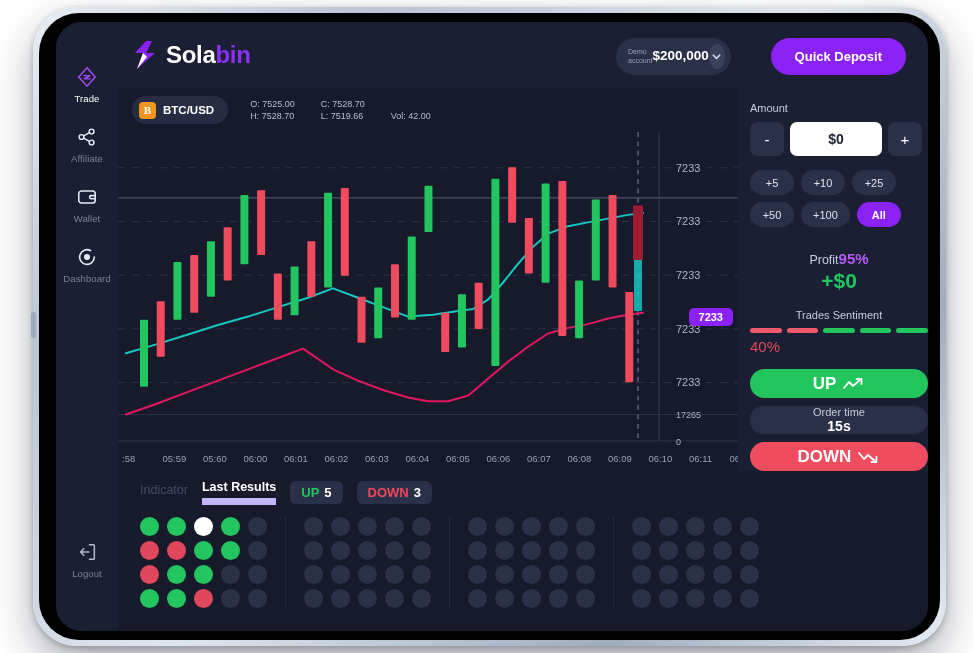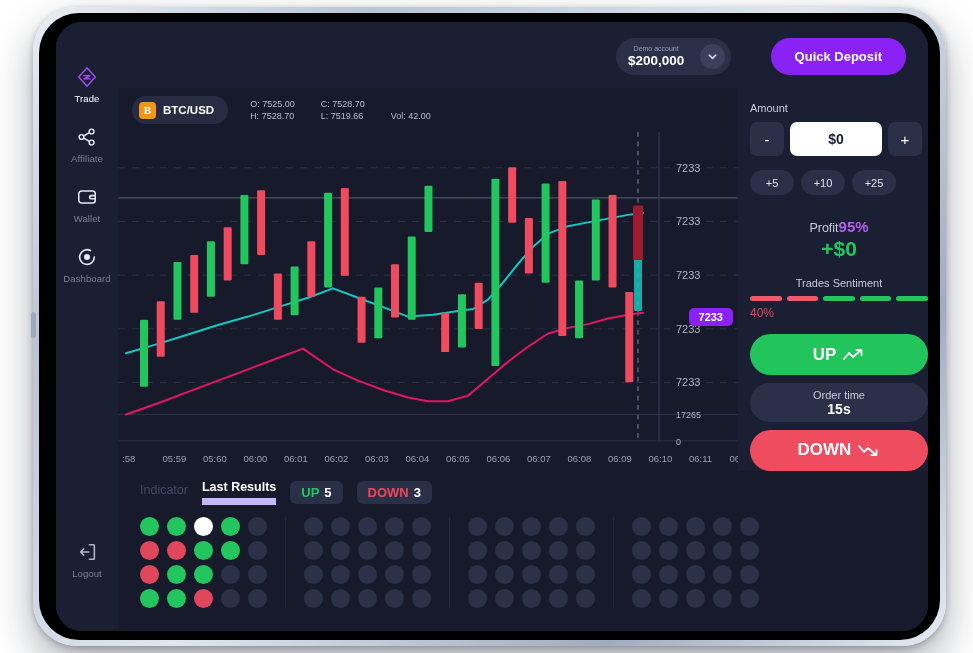--- a/index.html
+++ b/index.html
@@ -56,21 +56,21 @@
   #brand{ display:flex; align-items:center; gap:8px; }
   #brand-name{ font-size:24px; font-weight:bold; letter-spacing:-.3px; }
   #brand-name .w{ color:#ffffff; }
   #brand-name .p{ color:#8b2ff0; }
 
   #account-chip{
     position:absolute; right:197px; top:16px; height:37px; width:115px;
     background:#2a3047; border-radius:19px; display:flex; align-items:center;
     padding:0 6px 0 12px; cursor:pointer;
   }
-  #account-chip .col{ display:flex; flex-direction:column; line-height:1.15;align-items:center; }
+  #account-chip .col{ display:flex; flex-direction:row; line-height:1.15; }
   #account-label{ font-size:7px; color:#9aa0b8; }
   #account-balance{ font-size:13.5px; font-weight:bold; color:#ffffff; }
   #account-caret{
     margin-left:auto; width:25px; height:25px; border-radius:50%;
     background:#3b4159; display:flex; align-items:center; justify-content:center;
   }
   #quick-deposit{
     position:absolute; right:22px; top:16px; height:37px; padding:0 24px;
     background:#8b22f5; border:none; border-radius:19px; color:#fff;
     font-size:13px; font-weight:bold; cursor:pointer;
@@ -153,21 +153,21 @@
   }
   .chip.accent{ background:#8b22f5; color:#fff; font-weight:bold; }
 
   #profit-line{ text-align:center; margin-top:16px; font-size:12.5px; color:#c6cbdd; }
   #profit-pct{ color:#b55cf5; font-size:15px; font-weight:bold; }
   #profit-amt{ text-align:center; font-size:21px; font-weight:bold; color:#22c55e; margin-top:2px; }
 
   #sentiment-title{ text-align:center; font-size:11px; color:#c6cbdd; margin-top:16px; }
   #sentiment-bar{ display:flex; gap:5px; margin-top:7px; }
   .seg{ height:5px; width:38px; border-radius:3px; }
-  #sentiment-pct{ font-size:12px; color:#e0475c; margin-top:5px; }
+  #sentiment-pct{ font-size:15px; color:#e0475c; margin-top:5px; }
 
   #up-button{
     margin-top:14px; height:48px; width:178px; background:#22c45c; border:none;
     border-radius:24px; color:#fff; font-size:17px; font-weight:bold;
     display:flex; align-items:center; justify-content:center; gap:7px; cursor:pointer;
   }
   #order-time{
     margin-top:8px; height:44px; width:178px; background:#2a3047; border-radius:22px;
     display:flex; flex-direction:column; align-items:center; justify-content:center;
     cursor:pointer;
@@ -231,20 +231,29 @@
         <path d="M14 4 H19 a1 1 0 0 1 1 1 V19 a1 1 0 0 1-1 1 H14" fill="none" stroke="#b3b9cd" stroke-width="1.7"></path>
         <path d="M14 12 H5 M8.5 8.5 L5 12 L8.5 15.5" fill="none" stroke="#b3b9cd" stroke-width="1.7" stroke-linecap="round" stroke-linejoin="round"></path>
       </svg>
       <span class="nav-label">Logout</span>
     </div>
   </nav>
 
   <div id="main">
 
     <header id="topbar">
+      <div id="brand">
+        <svg width="26" height="30" viewBox="0 0 26 30">
+          <path d="M14 1 L3 13 H11 L5 29 L23 13 H14 L20 1 Z" fill="#8b22f5"></path>
+          <path d="M11 13 L5 29 L15 17 Z" fill="#ffffff"></path>
+        </svg>
+        <div id="brand-name">
+          <span class="w">Sola</span><span class="p">bin</span>
+        </div>
+      </div>
 
       <div id="account-chip">
         <div class="col">
           <span id="account-label">Demo  account</span>
           <span id="account-balance">$200,000</span>
         </div>
         <span id="account-caret">
           <svg width="11" height="11" viewBox="0 0 12 12">
                 <path d="M2.5 4.5 L6 8 L9.5 4.5" fill="none" stroke="#cdd3e3" stroke-width="1.7" stroke-linecap="round" stroke-linejoin="round"></path>
               </svg>
@@ -354,20 +363,25 @@
           <button class="amt-btn">-</button>
           <input id="amount-field" value="$0" style="">
           <button class="amt-btn">+</button>
         </div>
 
         <div class="chip-row">
           <button class="chip">+5</button>
           <button class="chip">+10</button>
           <button class="chip">+25</button>
         </div>
+        <div class="chip-row">
+          <button class="chip">+50</button>
+          <button class="chip">+100</button>
+          <button class="chip accent">All</button>
+        </div>
 
         <div id="profit-line">
           <span>Profit</span><span id="profit-pct">95%</span>
         </div>
         <div id="profit-amt">+$0</div>
 
         <div id="sentiment-title">Trades Sentiment</div>
         <div id="sentiment-bar">
               <span class="seg" style="background: rgb(239, 90, 107);"></span>
               <span class="seg" style="background: rgb(239, 90, 107);"></span>

